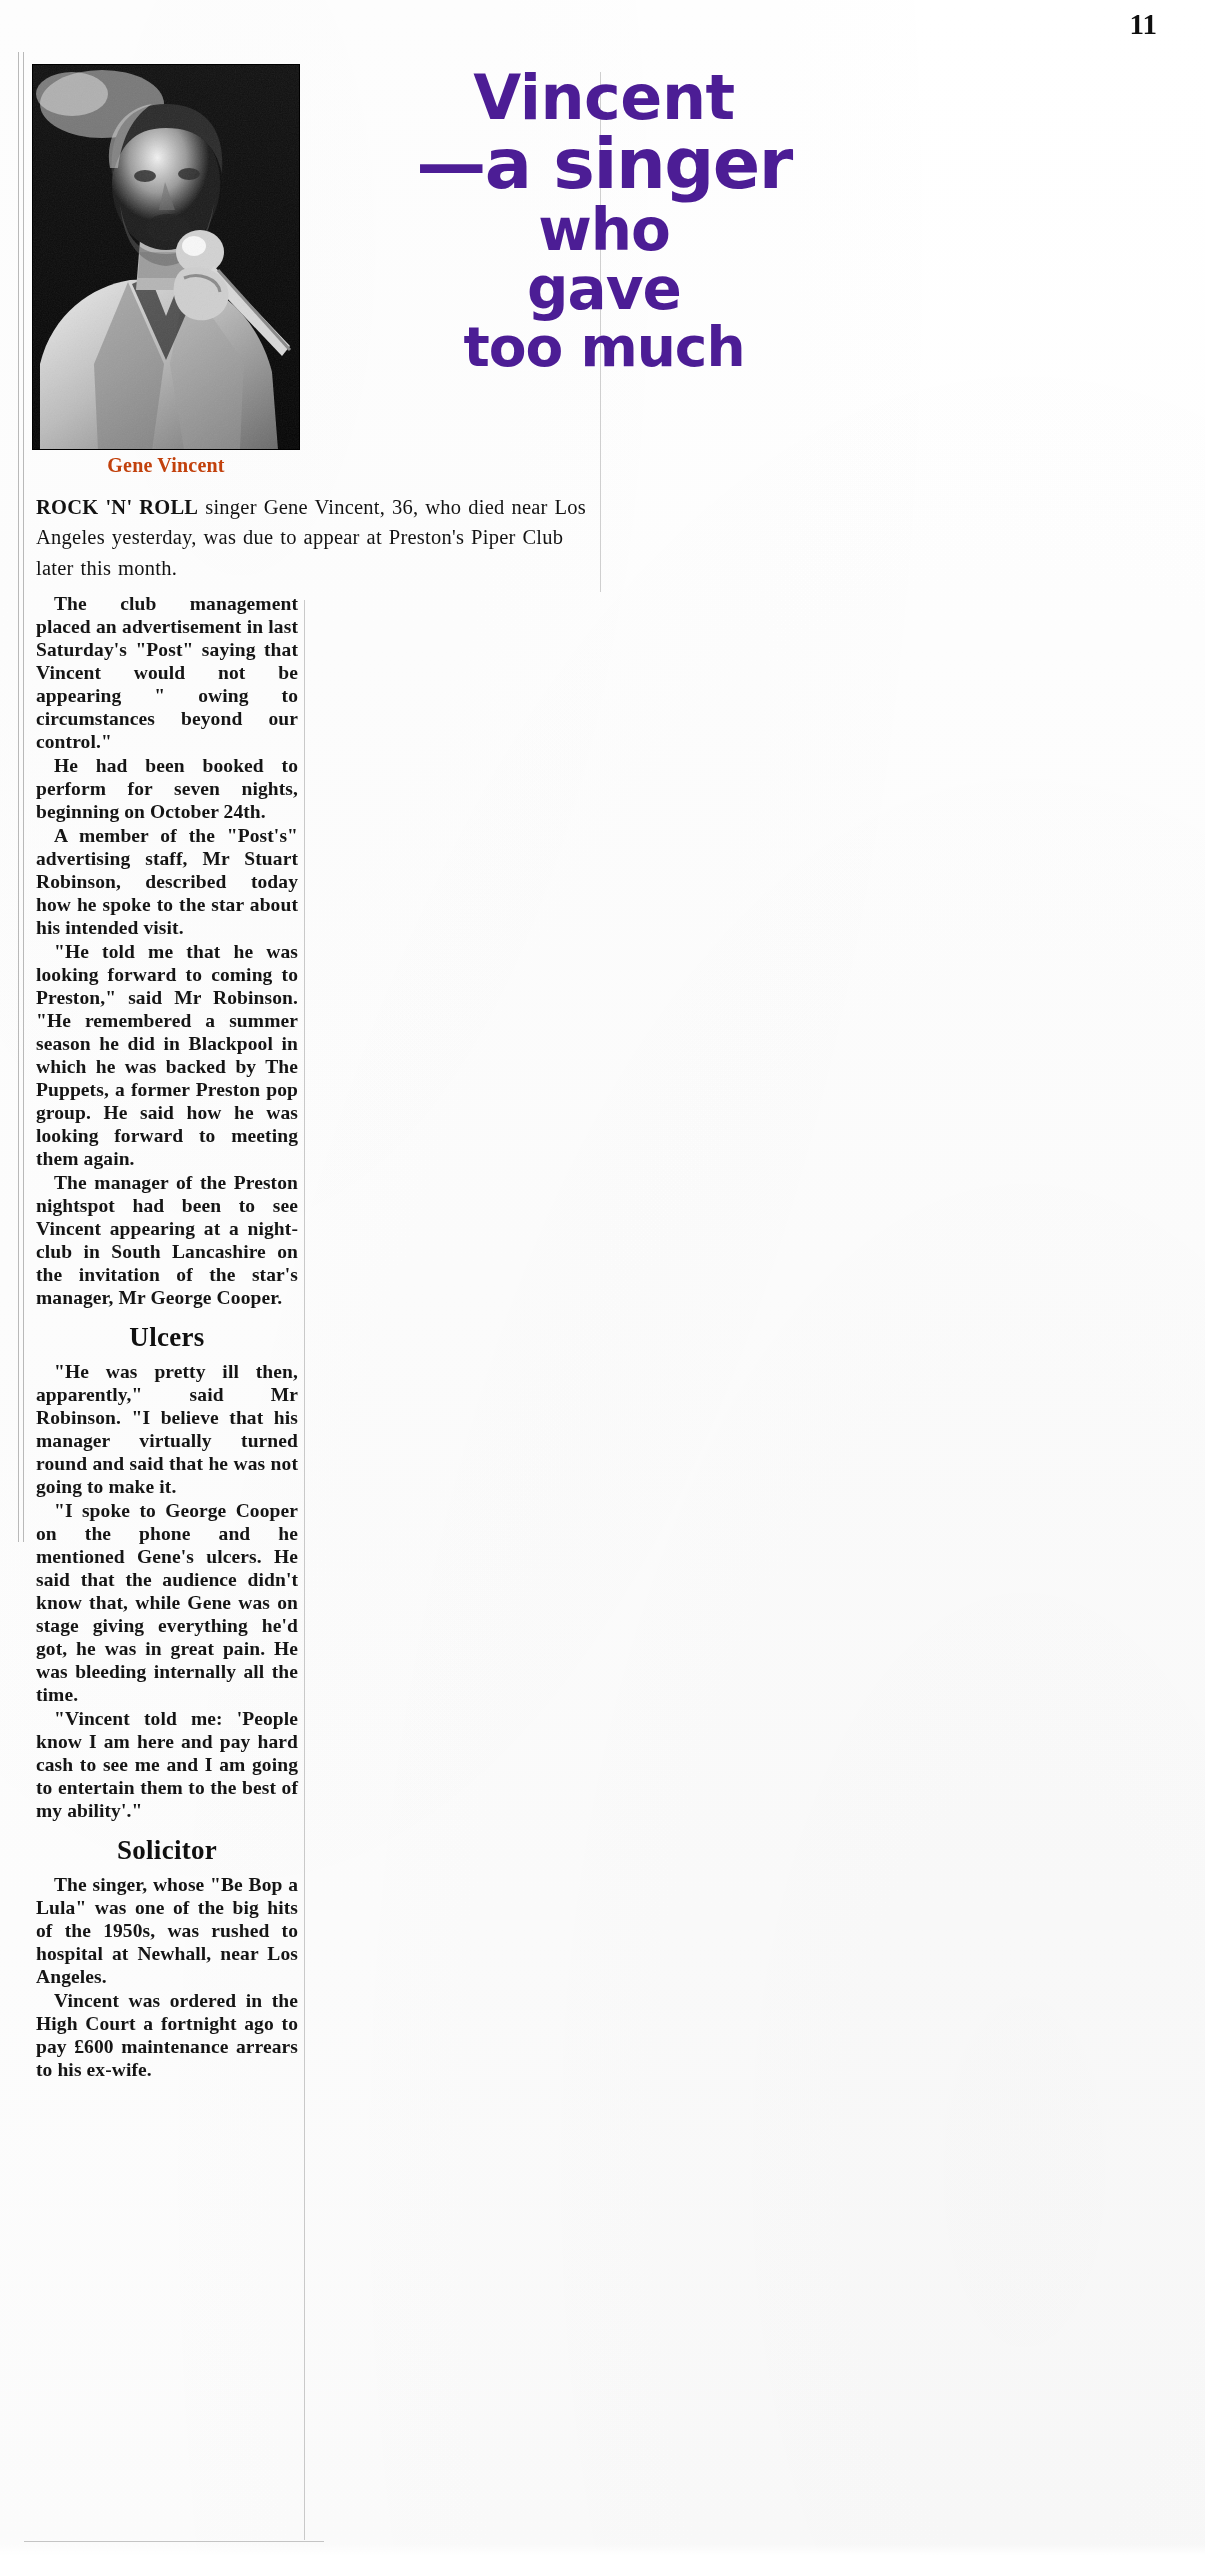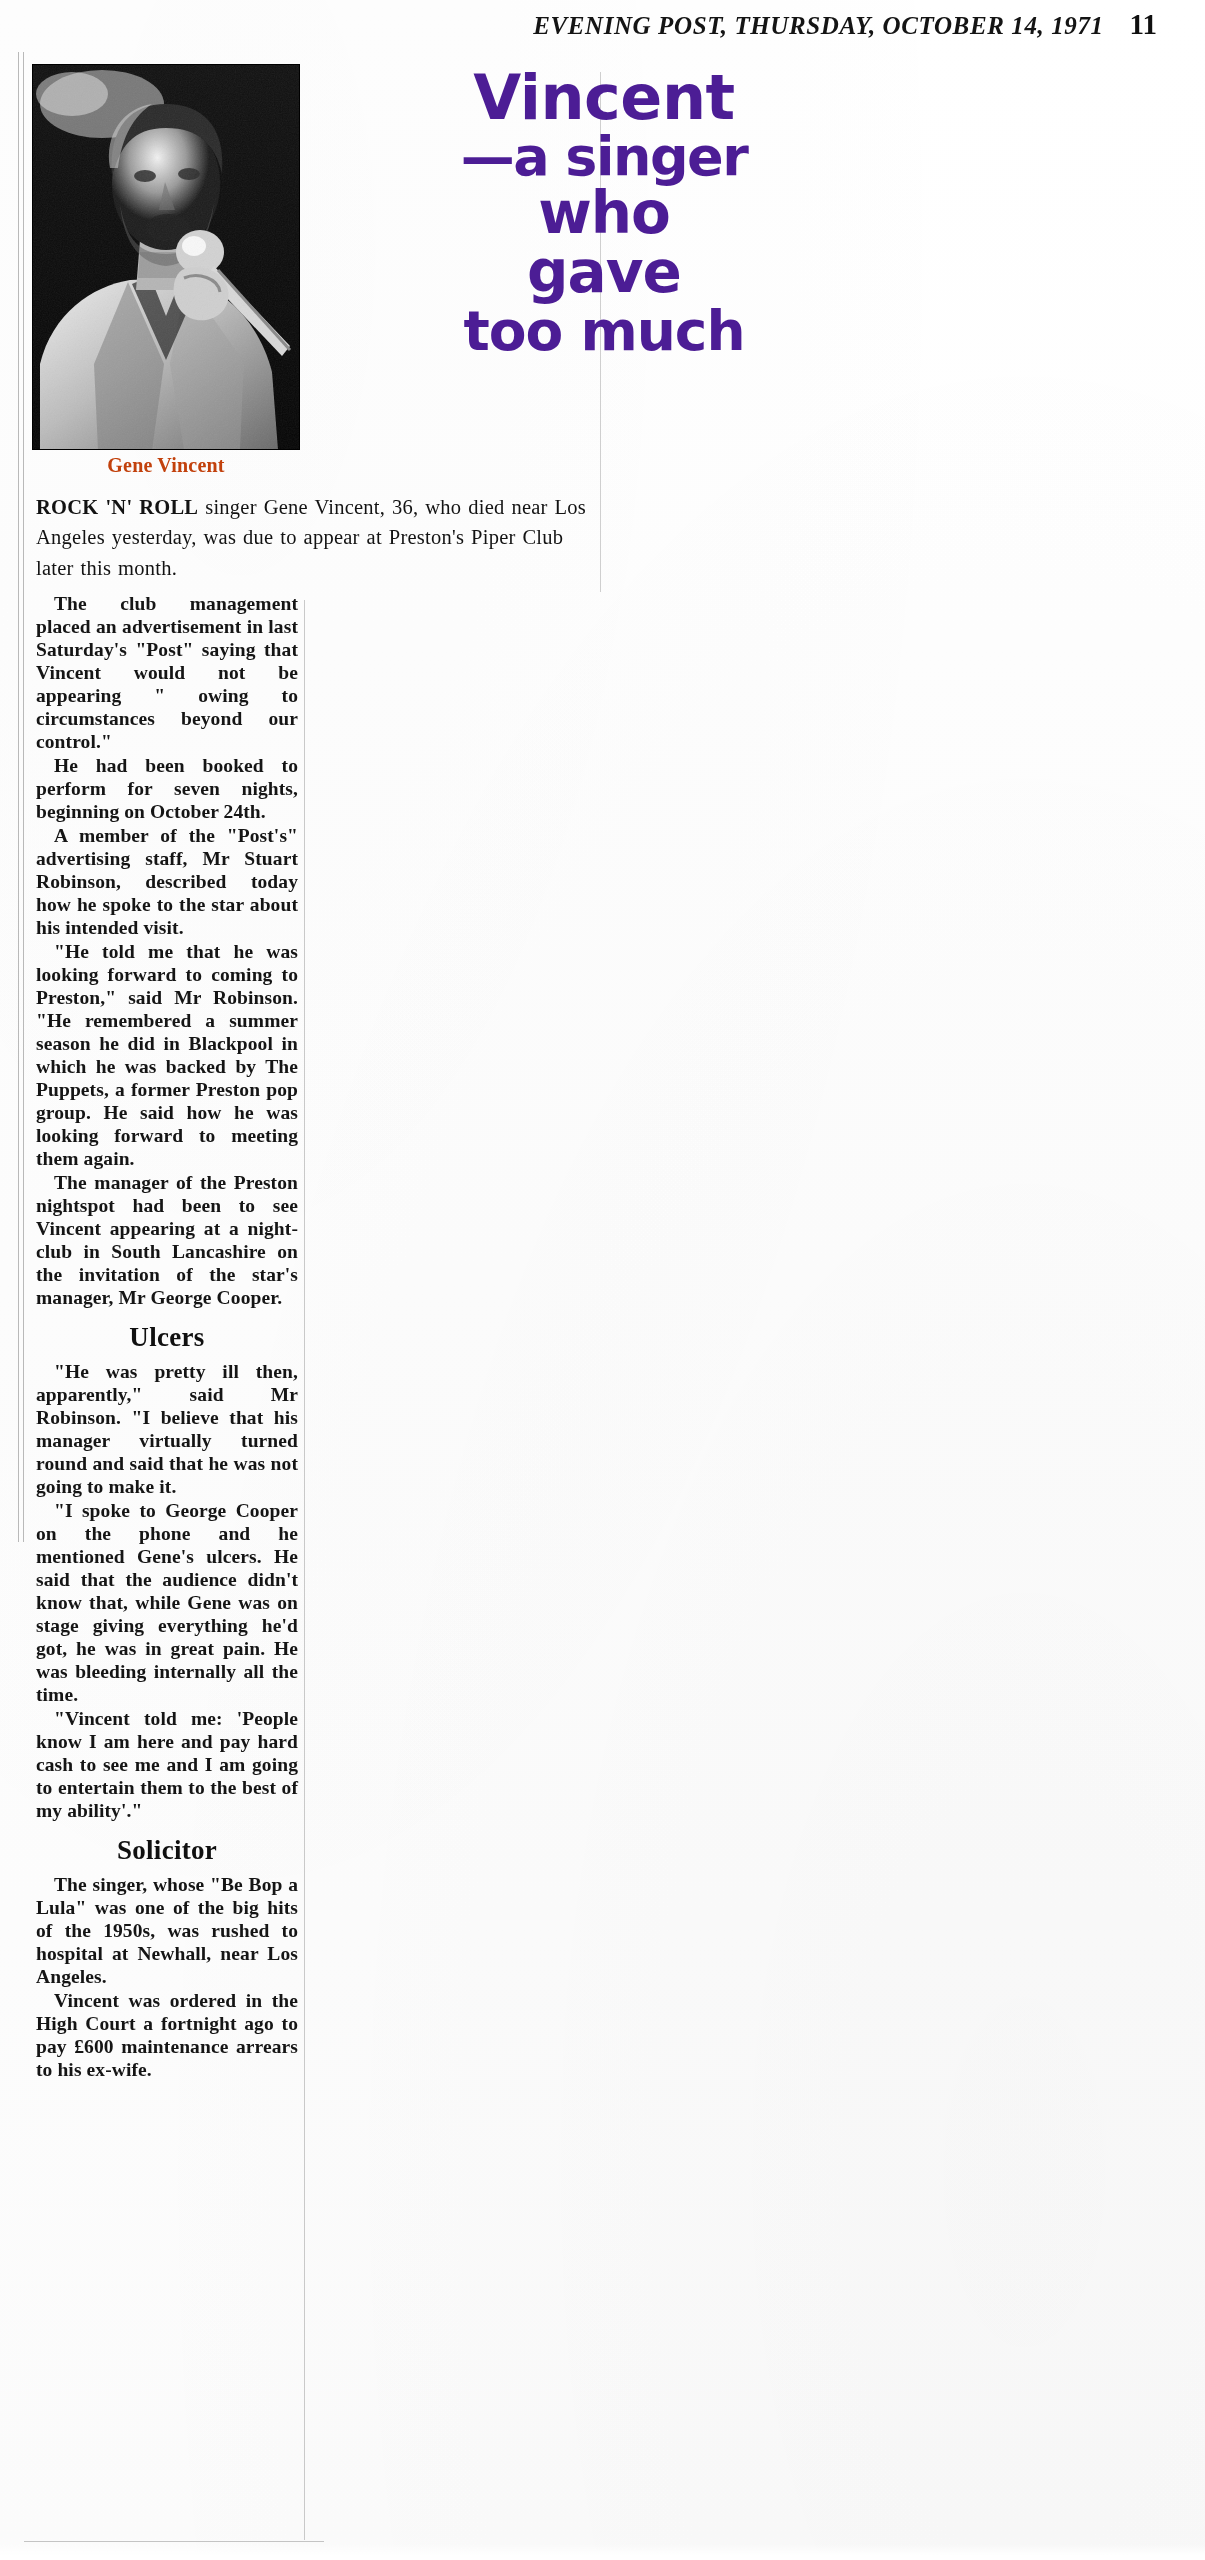--- a/index.html
+++ b/index.html
@@ -143,21 +143,21 @@
     font-size: 60px;
     line-height: 1.02;
     color: #4c1d95;
     letter-spacing: -1px;
   }
   .headline .hl {
     display: block;
     white-space: nowrap;
   }
   .headline .hl.l1 { font-size: 62px; letter-spacing: -0.5px; }
-  .headline .hl.l2 { font-size: 54px; letter-spacing: -1.5px; }
+  .headline .hl.l2 { font-size: 70px; letter-spacing: -1.5px; }
   .headline .hl.l3 { font-size: 58px; }
   .headline .hl.l4 { font-size: 58px; }
   .headline .hl.l5 { font-size: 55px; letter-spacing: -1px; }
 
   
   .standfirst {
     position: absolute;
     left: 22px;
     top: 440px;
     width: 560px;
@@ -221,21 +221,20 @@
   }
 </style>
 </head>
 <body>
 
 <div class="scan">
   <div class="paper-tint"></div>
 
   <div class="masthead">
     <div class="masthead-line">
-      <span class="masthead-text">EVENING POST, THURSDAY, OCTOBER 14, 1971</span>
       <span class="page-number">11</span>
     </div>
   </div>
 
   <div class="clipping">
 
     <div class="edge-rule r1"></div>
     <div class="edge-rule r2"></div>
     <div class="col-rule"></div>
     <div class="col-rule-2"></div>

